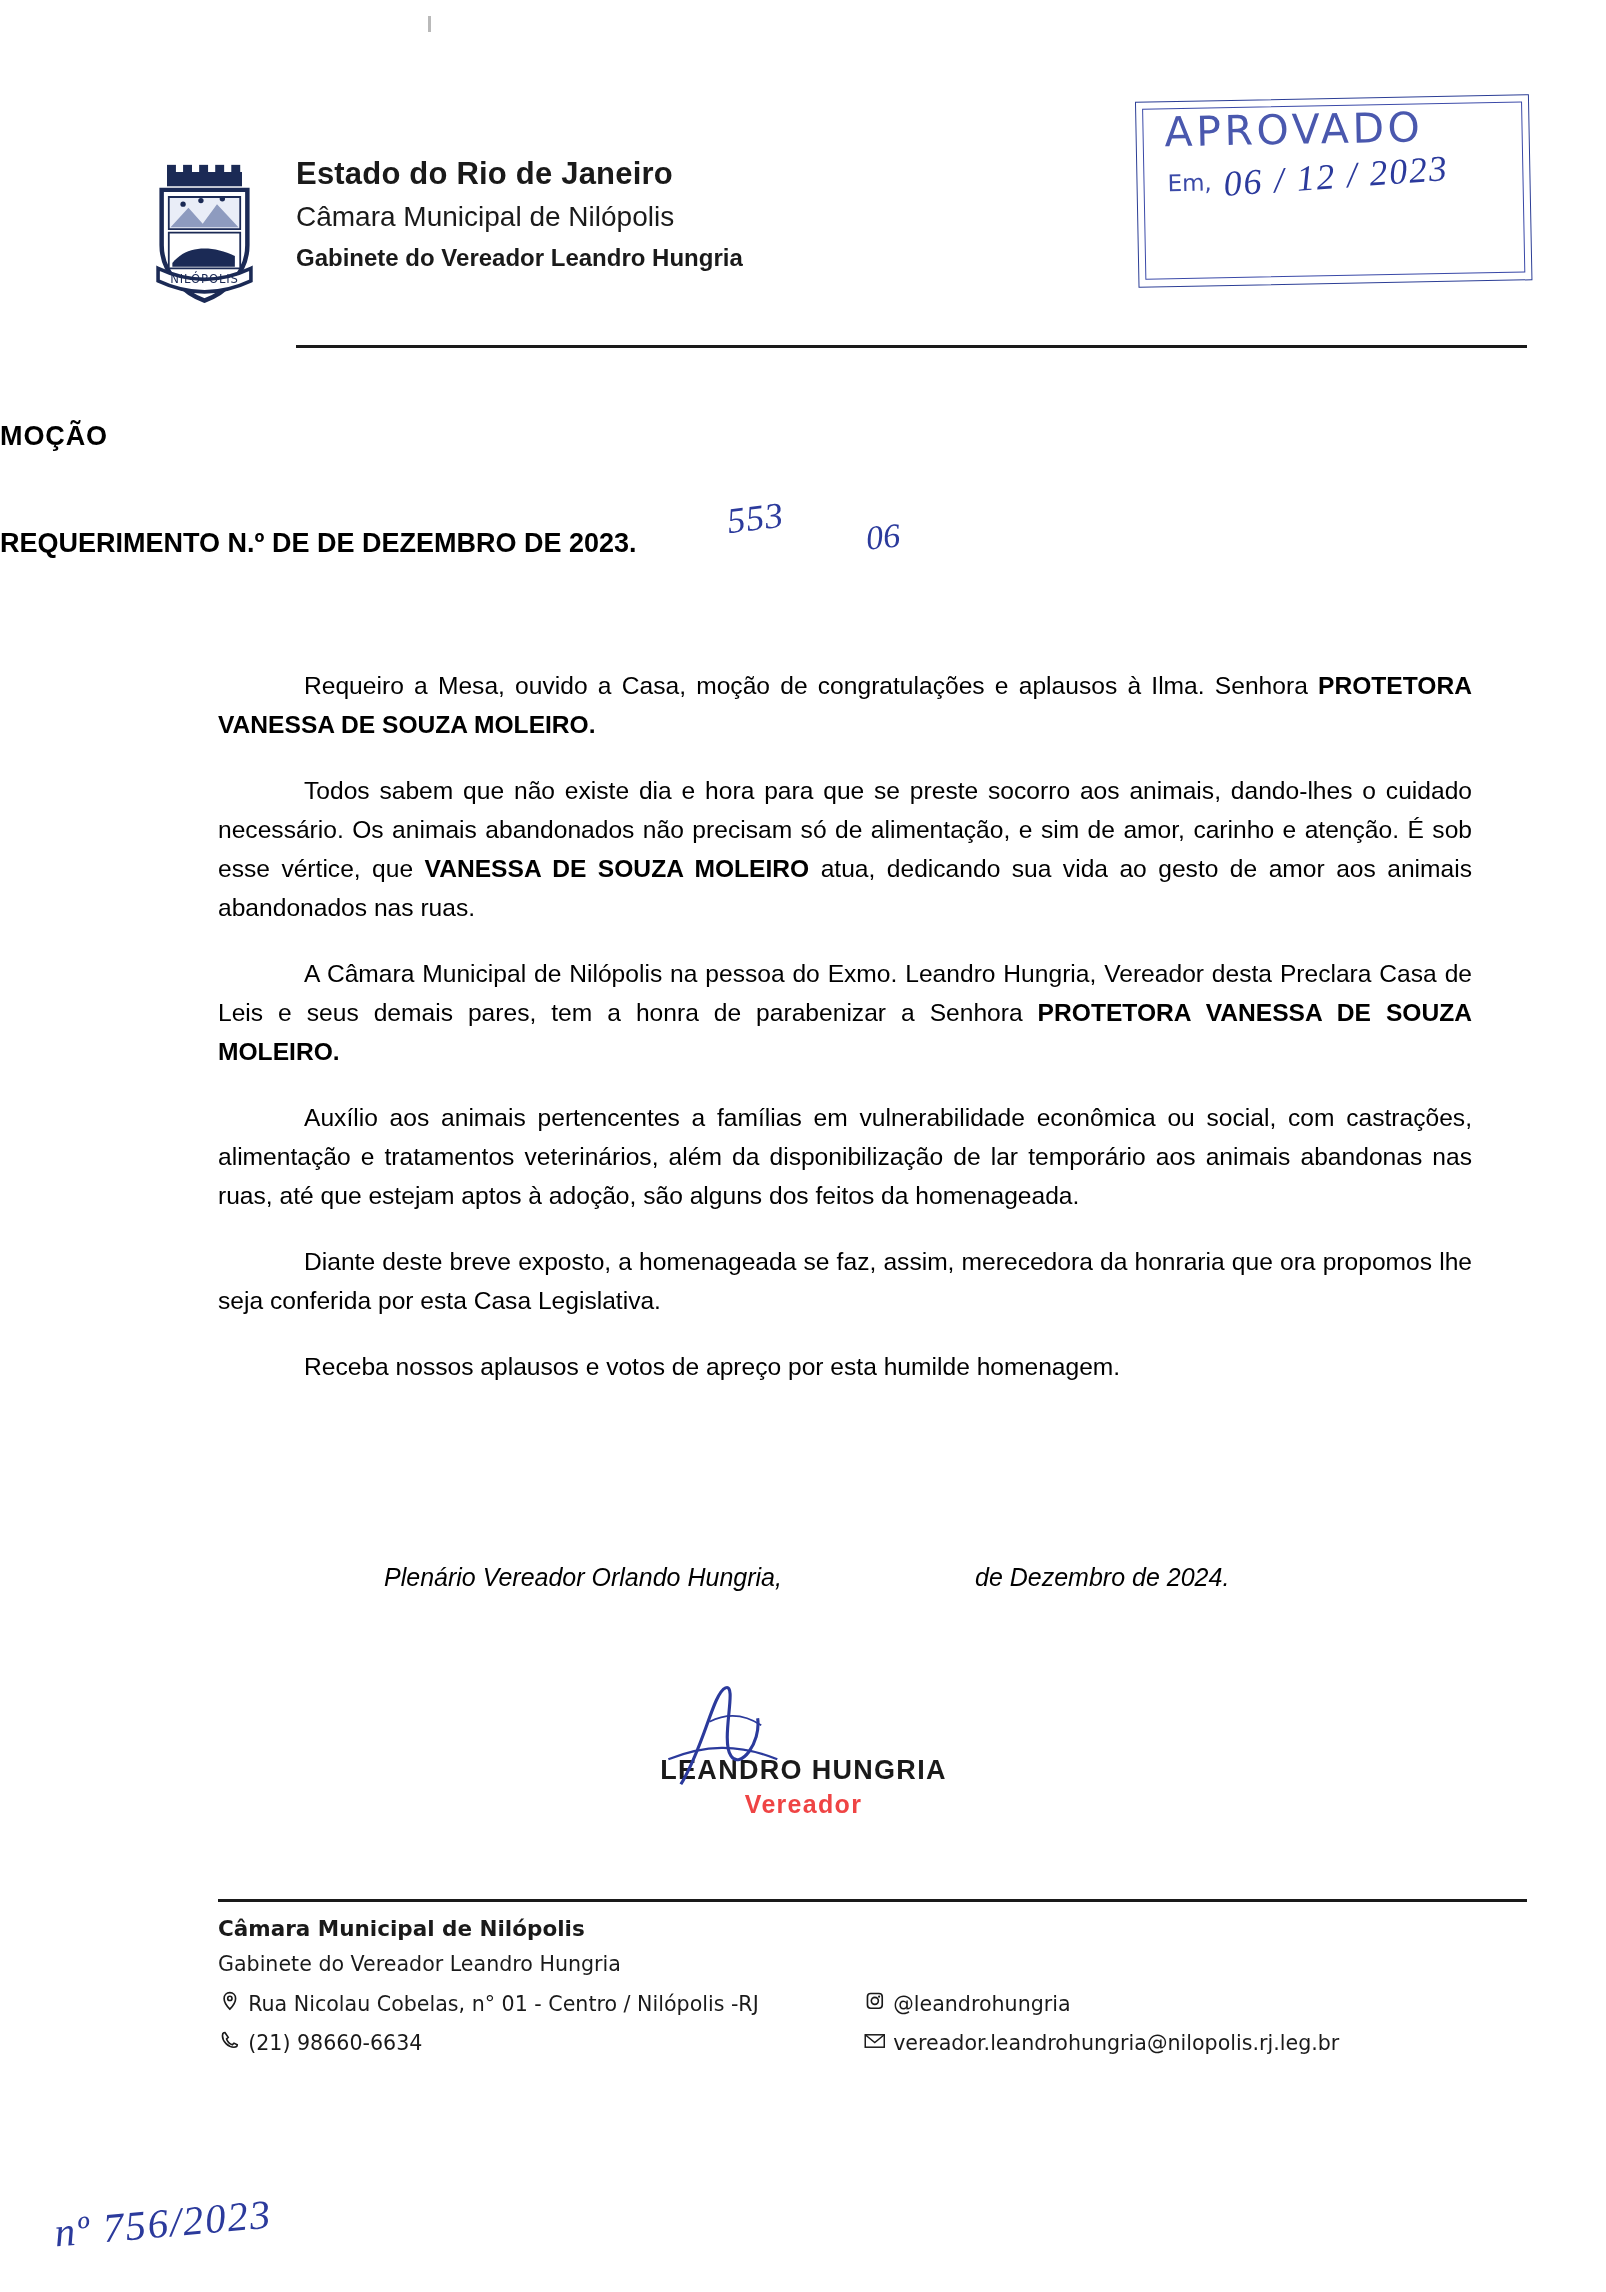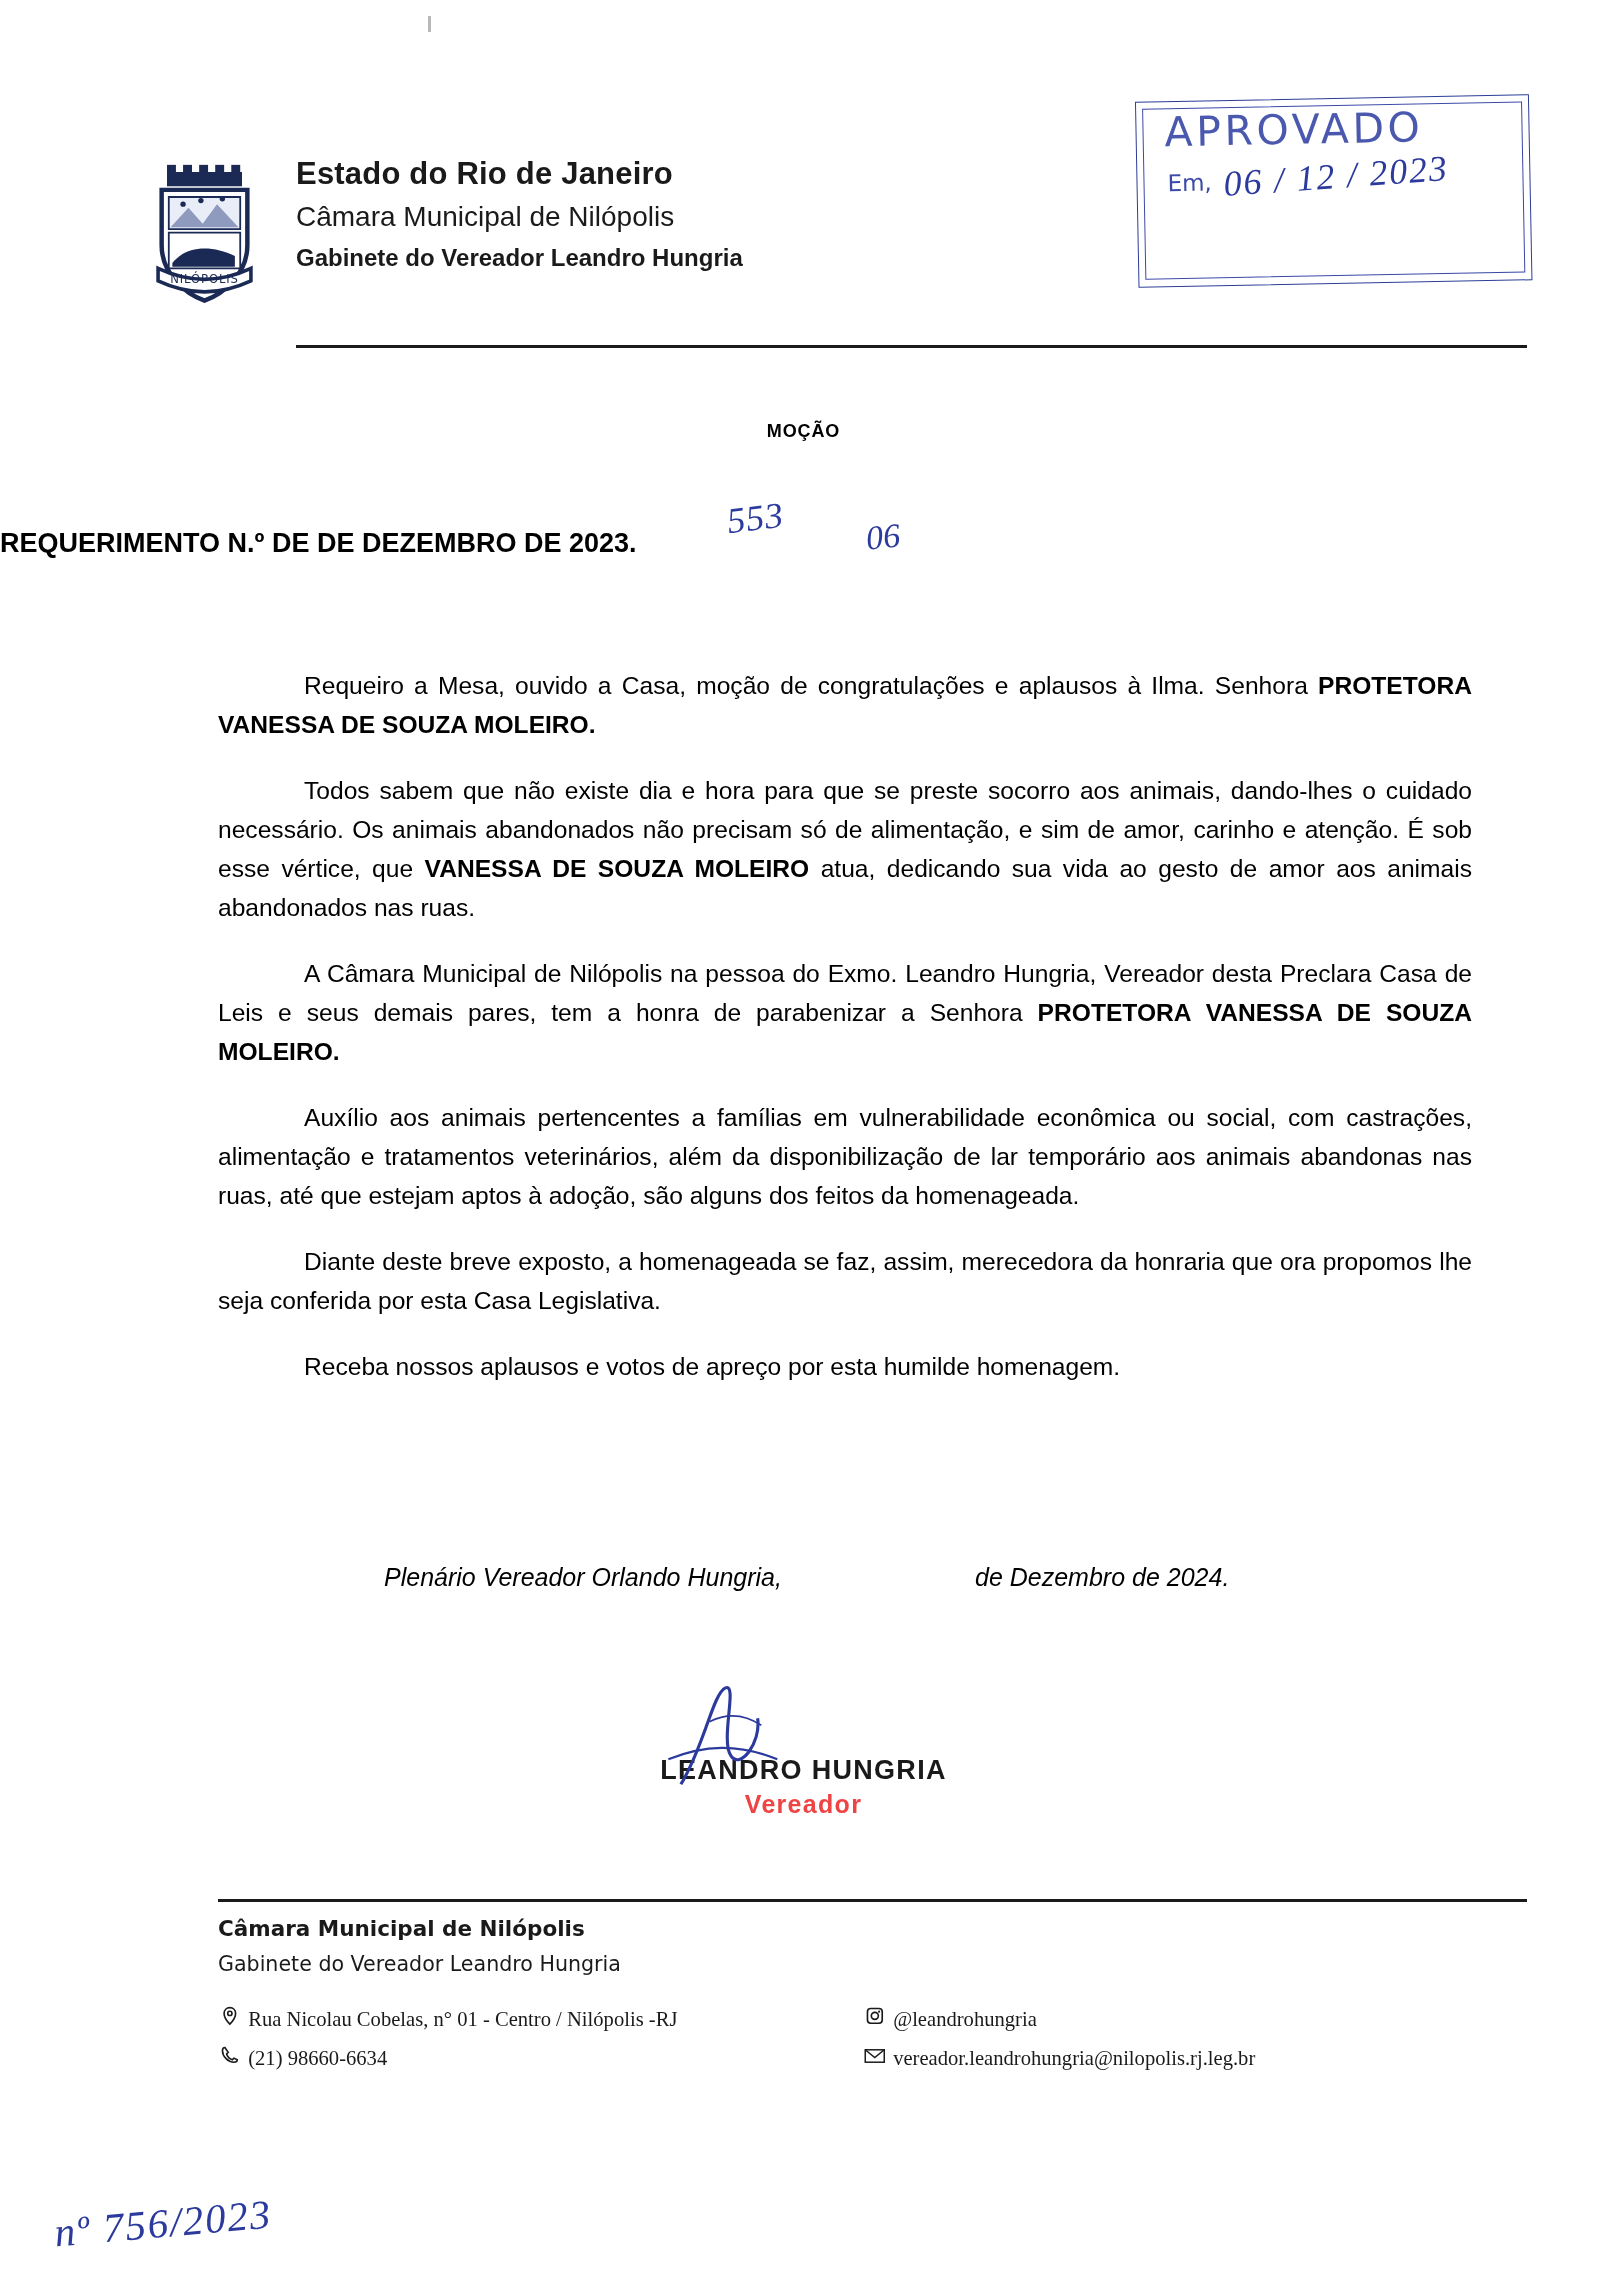--- a/index.html
+++ b/index.html
@@ -136,22 +136,22 @@
     letter-spacing: 1.8px;
     transform: rotate(-3deg);
   }
 
   
   .doc-title {
     position: absolute;
     left: 0;
     top: 421px;
     width: 1607px;
-    text-align: center;
-    font-size: 18px;
+    text-align: left;
+    font-size: 27px;
     font-weight: bold;
     letter-spacing: 0.9px;
   }
   .req-line {
     position: absolute;
     left: 0;
     top: 528px;
     width: 1607px;
     text-align: left;
     font-size: 27px;
@@ -266,23 +266,22 @@
     font-size: 21.5px;
     font-weight: bold;
     line-height: 34px;
   }
   .footer .f-norm {
     font-size: 20.6px;
     line-height: 36px;
   }
   .footer-cols {
     position: relative;
-    margin-top: 18px;
+    margin-top: 3px;
     height: 86px;
-    font-family: Liberation Serif, serif;
   }
   .fc-left {
     position: absolute;
     left: 0; top: 0;
     width: 645px;
   }
   .fc-right {
     position: absolute;
     left: 645px; top: 0;
     width: 663px;

